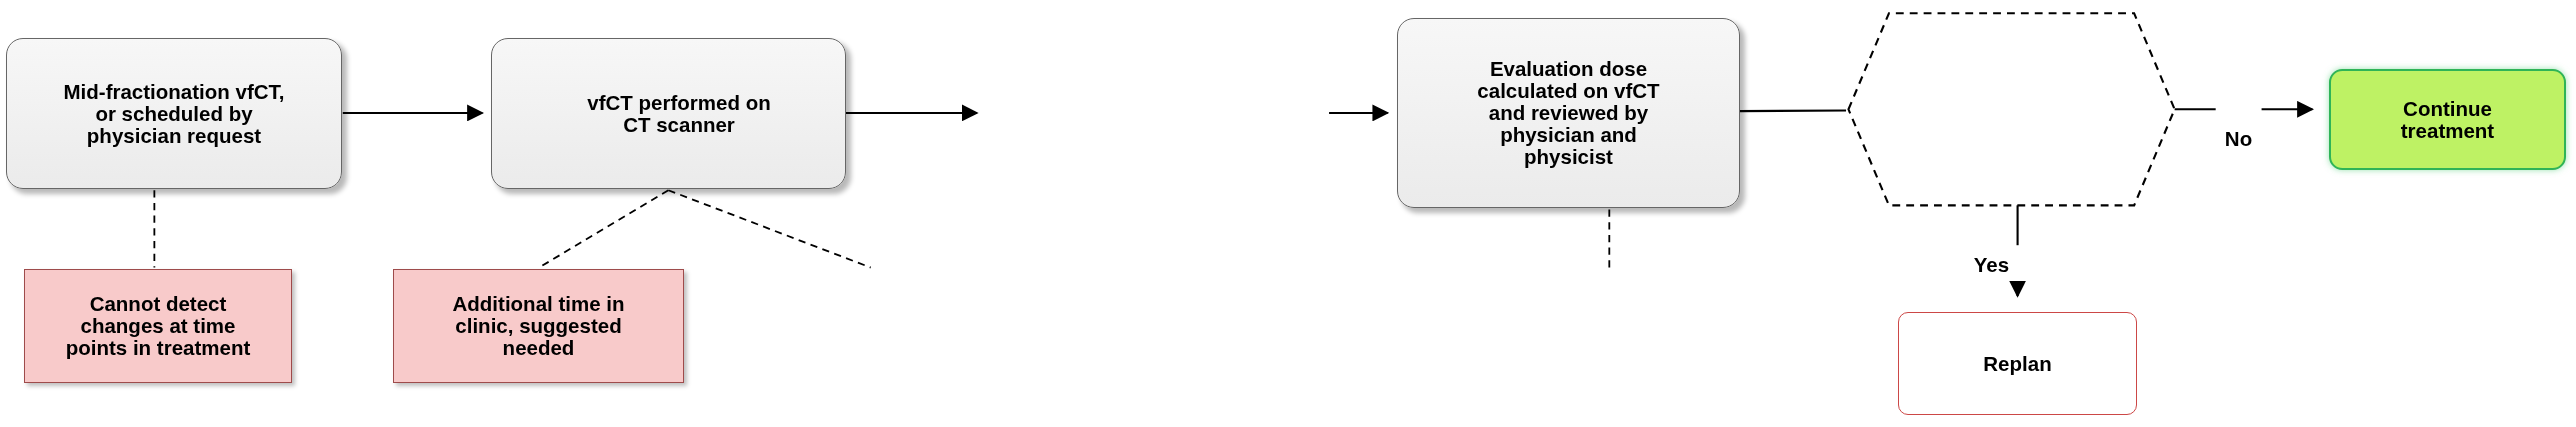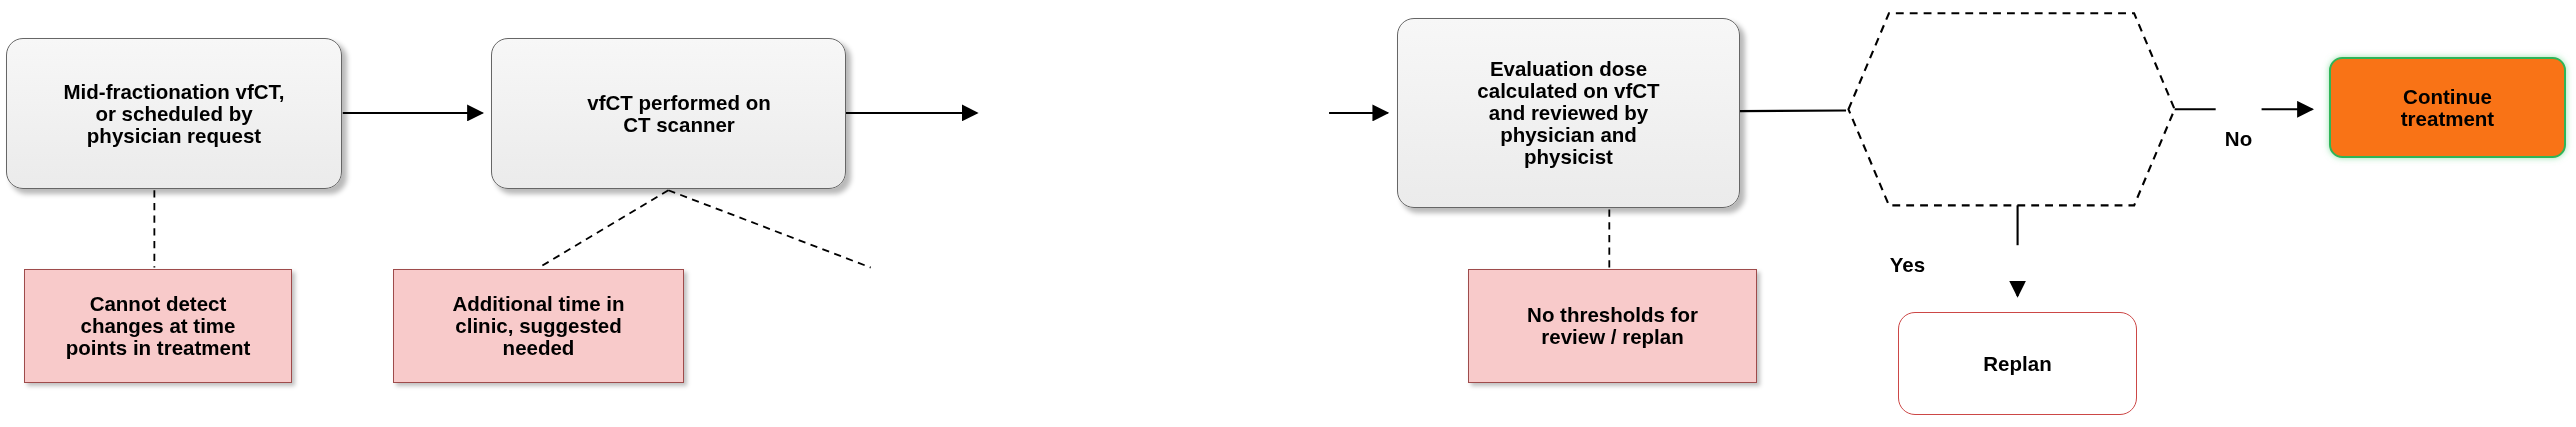--- a/index.html
+++ b/index.html
@@ -36,29 +36,30 @@
     border-radius:17px;
     box-shadow:4.2px 4.2px 5.4px rgba(0,0,0,0.28);
   }
   .drawback{
     background:var(--drawback-fill);
     border:1.8px solid var(--drawback-border);
     box-shadow:3px 3px 4.2px rgba(0,0,0,0.25);
   }
   .decision-label{background:transparent;}
   .outcome-continue{
-    background:#f97316;
+    background:#bef264;
     border:2.4px solid var(--continue-border);
     border-radius:13.3px;
     box-shadow:0 0 6px rgba(70,200,110,0.55);
+    margin-top:12px;
   }
   .outcome-replan{
     background:#ffffff;
     border:1.8px solid var(--replan-border);
-    border-radius:17px;
+    border-radius:10px;
   }
   .edge-label{
     background:transparent;
     z-index:2;
   }
 </style>
 </head>
 <body>
 
 <div id="canvas">
@@ -98,33 +99,31 @@
 
 
   <div class="node process" style="left:1397px;top:18px;width:343px;height:190px;">Evaluation dose
 calculated on vfCT
 and reviewed by
 physician and
 physicist</div>
 
 
   <div class="node edge-label" style="left:2212px;top:95px;width:53px;height:29px;margin-top:29px;">No</div>
-  <div class="node edge-label" style="left:1876px;top:249px;width:63px;height:31px;">Yes</div>
+  <div class="node edge-label" style="left:1960px;top:249px;width:63px;height:31px;">Yes</div>
 
   <div class="node outcome-continue" style="left:2329px;top:57px;width:237px;height:101px;">Continue
 treatment</div>
 
   <div class="node outcome-replan" style="left:1898px;top:312px;width:239px;height:103px;">Replan</div>
 
   <div class="node drawback" style="left:24px;top:269px;width:268px;height:114px;">Cannot detect
 changes at time
 points in treatment</div>
 
   <div class="node drawback" style="left:393px;top:269px;width:291px;height:114px;">Additional time in
 clinic, suggested
 needed</div>
 
 
-  <div class="node drawback" style="left:1468px;top:269px;width:289px;height:114px;">No thresholds for
-review / replan</div>
 
 </div>
 
 
 </body></html>

